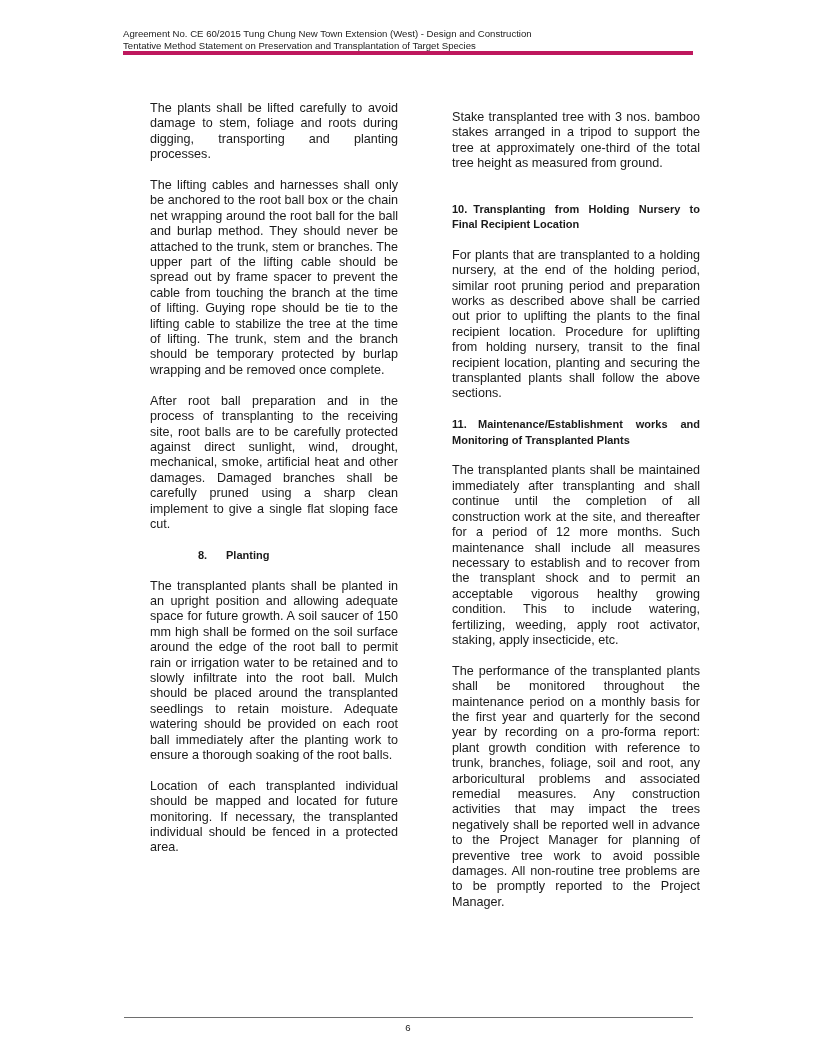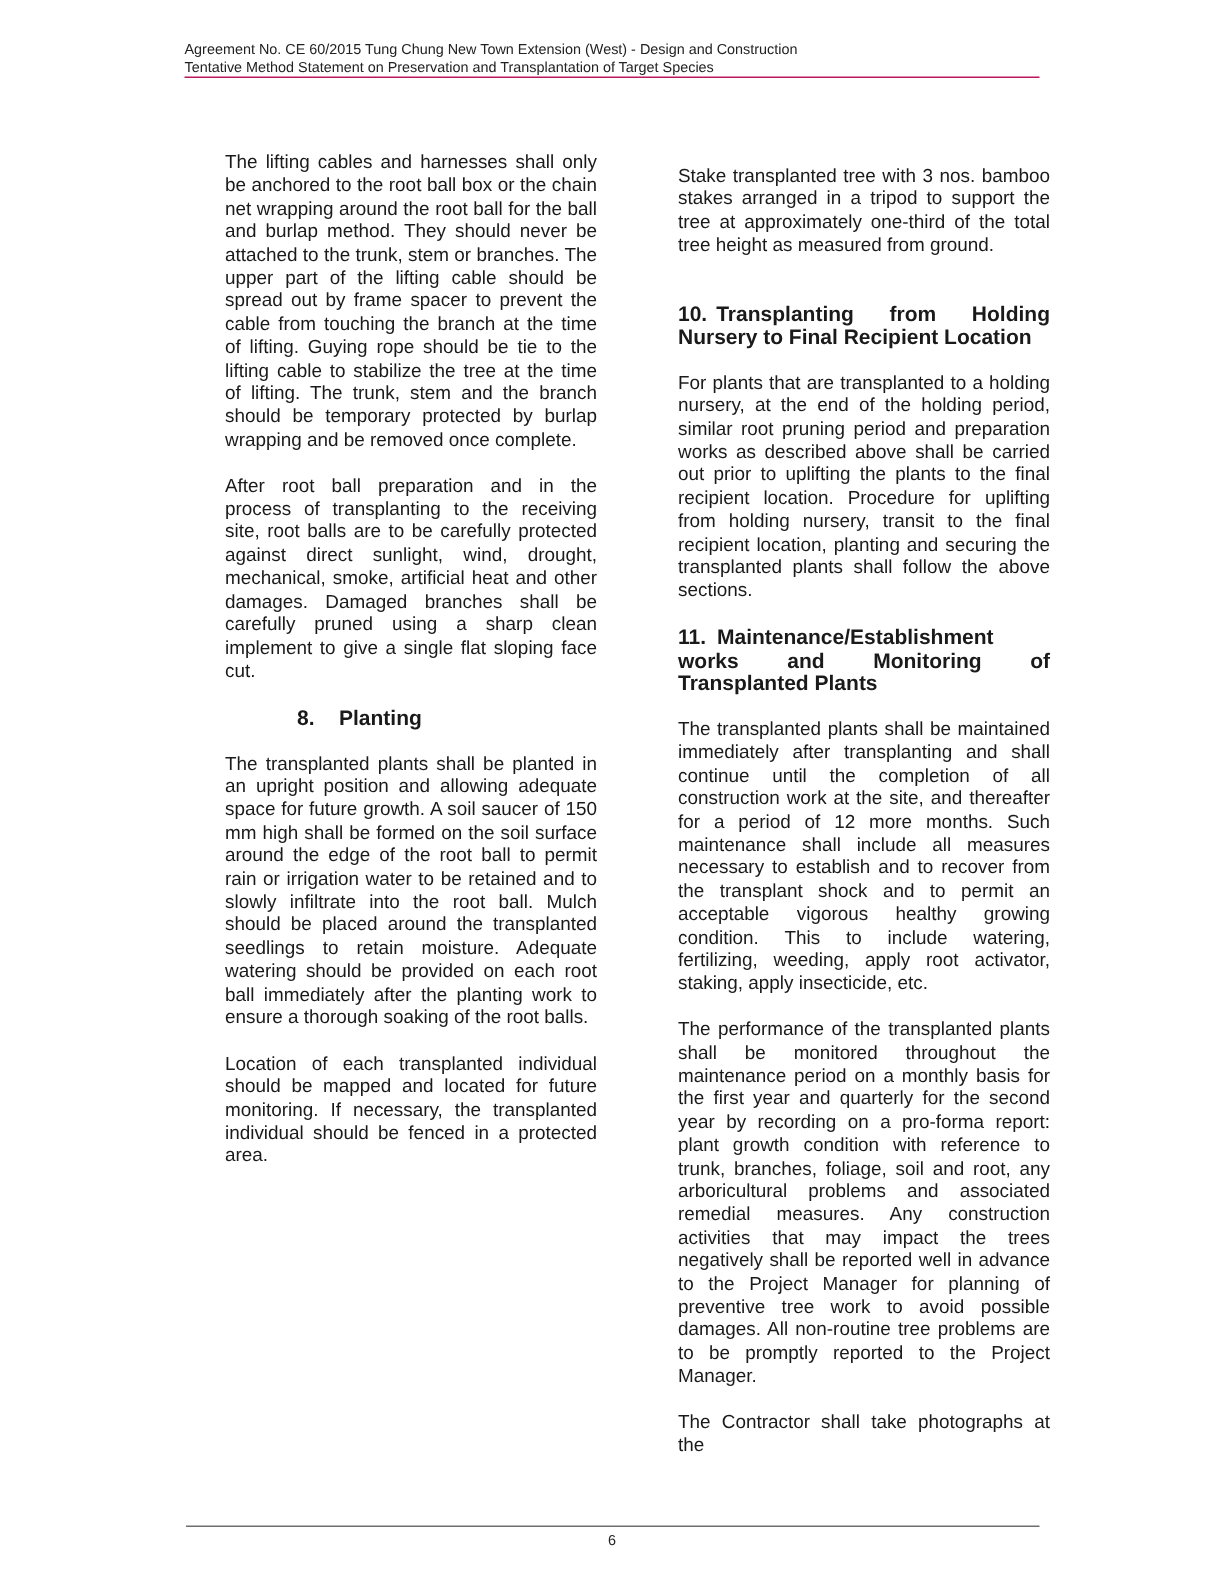--- a/index.html
+++ b/index.html
@@ -40,21 +40,21 @@
       line-height: 15.4px;
       text-align: justify;
     }
     .col-left { left: 150px; }
     .col-right { left: 452px; top: 110px; }
 
     .column p {
       margin: 0 0 15.4px 0;
     }
     .column h2 {
-      font-size: 14px;
+      font-size: 11px;
       line-height: 15.4px;
       font-weight: bold;
       margin: 0 0 15.4px 0;
       text-align: justify;
       text-align-last: left;
     }
     .column h2 .num {
       display: inline-block;
       width: 28px;
     }
@@ -76,24 +76,25 @@
       text-align: center;
       font-size: 9.6px;
       color: #222;
     }
   </style>
 </head>
 <body>
 
 <div class="page-header">
   <span class="line1" style="display:block;">Agreement No. CE 60/2015 Tung Chung New Town Extension (West) - Design and Construction</span>
-  <span class="line2" style="display:block; text-decoration:none; border-bottom:1px solid #be185d; width:570px;">Tentative Method Statement on Preservation and Transplantation of Target Species</span>
+  <span class="line2" style="display:block; text-decoration:none; border-bottom:4px solid #be185d; width:570px;">Tentative Method Statement on Preservation and Transplantation of Target Species</span>
 </div>
 
 <div class="column col-left">
+  <p>The plants shall be lifted carefully to avoid damage to stem, foliage and roots during digging, transporting and planting processes.</p>
   <p>The lifting cables and harnesses shall only be anchored to the root ball box or the chain net wrapping around the root ball for the ball and burlap method. They should never be attached to the trunk, stem or branches. The upper part of the lifting cable should be spread out by frame spacer to prevent the cable from touching the branch at the time of lifting. Guying rope should be tie to the lifting cable to stabilize the tree at the time of lifting. The trunk, stem and the branch should be temporary protected by burlap wrapping and be removed once complete.</p>
   <p>After root ball preparation and in the process of transplanting to the receiving site, root balls are to be carefully protected against direct sunlight, wind, drought, mechanical, smoke, artificial heat and other damages. Damaged branches shall be carefully pruned using a sharp clean implement to give a single flat sloping face cut.</p>
 
   <h2 class="gap-extra" style="margin-top:30px;margin-left:48px;">
     <span class="num">8.</span><span>Planting</span>
   </h2>
   <p>The transplanted plants shall be planted in an upright position and allowing adequate space for future growth. A soil saucer of 150 mm high shall be formed on the soil surface around the edge of the root ball to permit rain or irrigation water to be retained and to slowly infiltrate into the root ball. Mulch should be placed around the transplanted seedlings to retain moisture.  Adequate watering should be provided on each root ball immediately after the planting work to ensure a thorough soaking of the root balls.</p>
   <p>Location of each transplanted individual should be mapped and located for future monitoring. If necessary, the transplanted individual should be fenced in a protected area.</p>
 
 </div>
@@ -104,17 +105,16 @@
   <h2 style="margin-top:30px;">
     <span class="num" style="width:auto; margin-right:6px;">10.</span><span>Transplanting from Holding Nursery to Final Recipient Location</span>
   </h2>
   <p>For plants that are transplanted to a holding nursery, at the end of the holding period, similar root pruning period and preparation works as described above shall be carried out prior to uplifting the plants to the final recipient location. Procedure for uplifting from holding nursery, transit to the final recipient location, planting and securing the transplanted plants shall follow the above sections.</p>
 
   <h2>
     <span class="num" style="width:26px;">11.</span><span>Maintenance/Establishment works and Monitoring of Transplanted Plants</span>
   </h2>
   <p>The transplanted plants shall be maintained immediately after transplanting and shall continue until the completion of all construction work at the site, and thereafter for a period of 12 more months. Such maintenance shall include all measures necessary to establish and to recover from the transplant shock and to permit an acceptable vigorous healthy growing condition. This to include watering, fertilizing, weeding, apply root activator, staking, apply insecticide, etc.</p>
   <p>The performance of the transplanted plants shall be monitored throughout the maintenance period on a monthly basis for the first year and quarterly for the second year by recording on a pro-forma report: plant growth condition with reference to trunk, branches, foliage, soil and root, any arboricultural problems and associated remedial measures. Any construction activities that may impact the trees negatively shall be reported well in advance to the Project Manager for planning of preventive tree work to avoid possible damages. All non-routine tree problems are to be promptly reported to the Project Manager.</p>
-  <p>The Contractor shall take photographs at the</p>
 </div>
 
 <div class="page-footer-rule"></div>
 <div class="page-number">6</div>
 
 </body></html>

